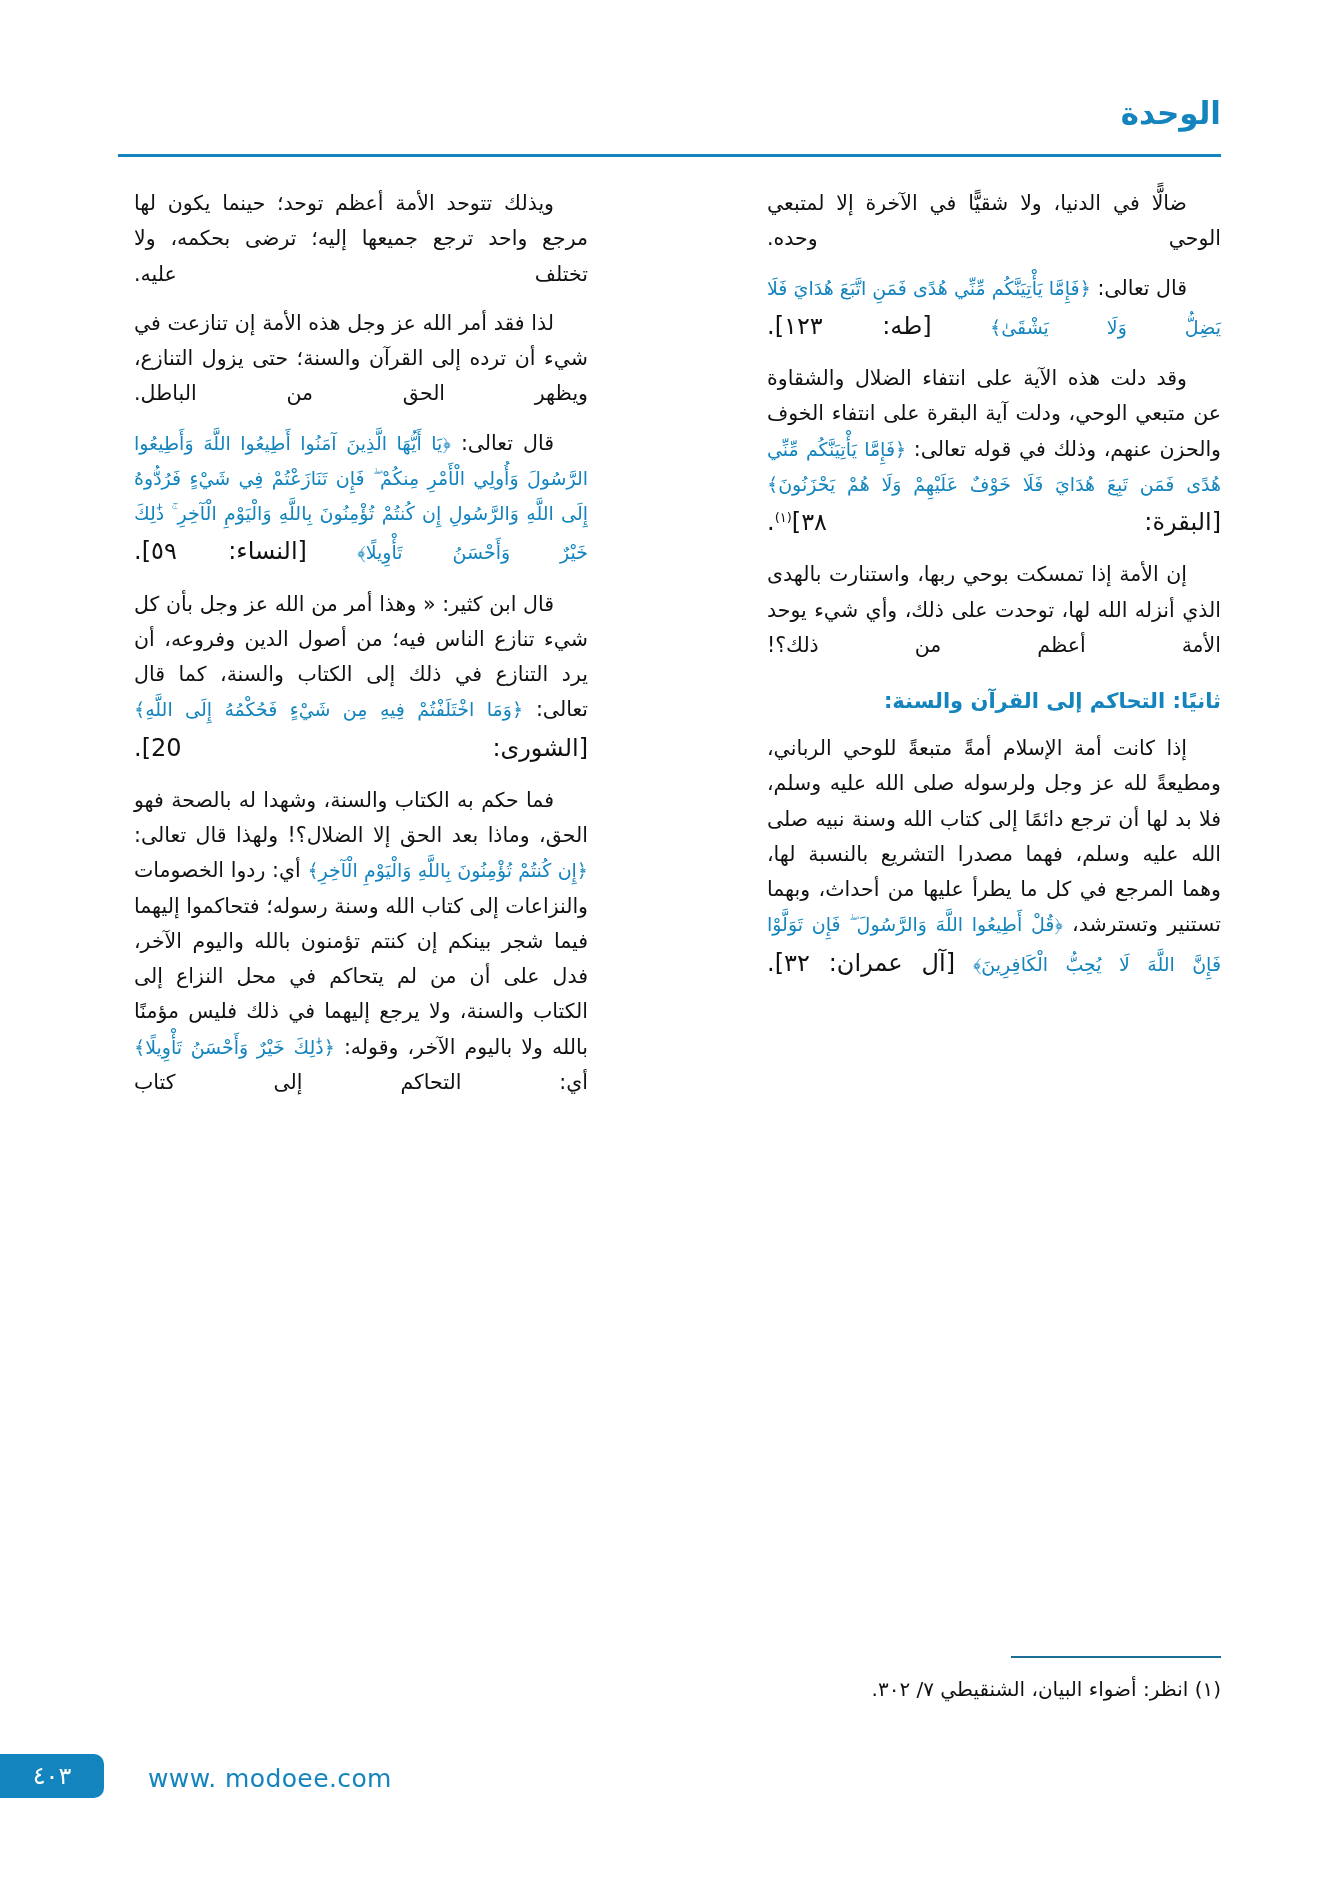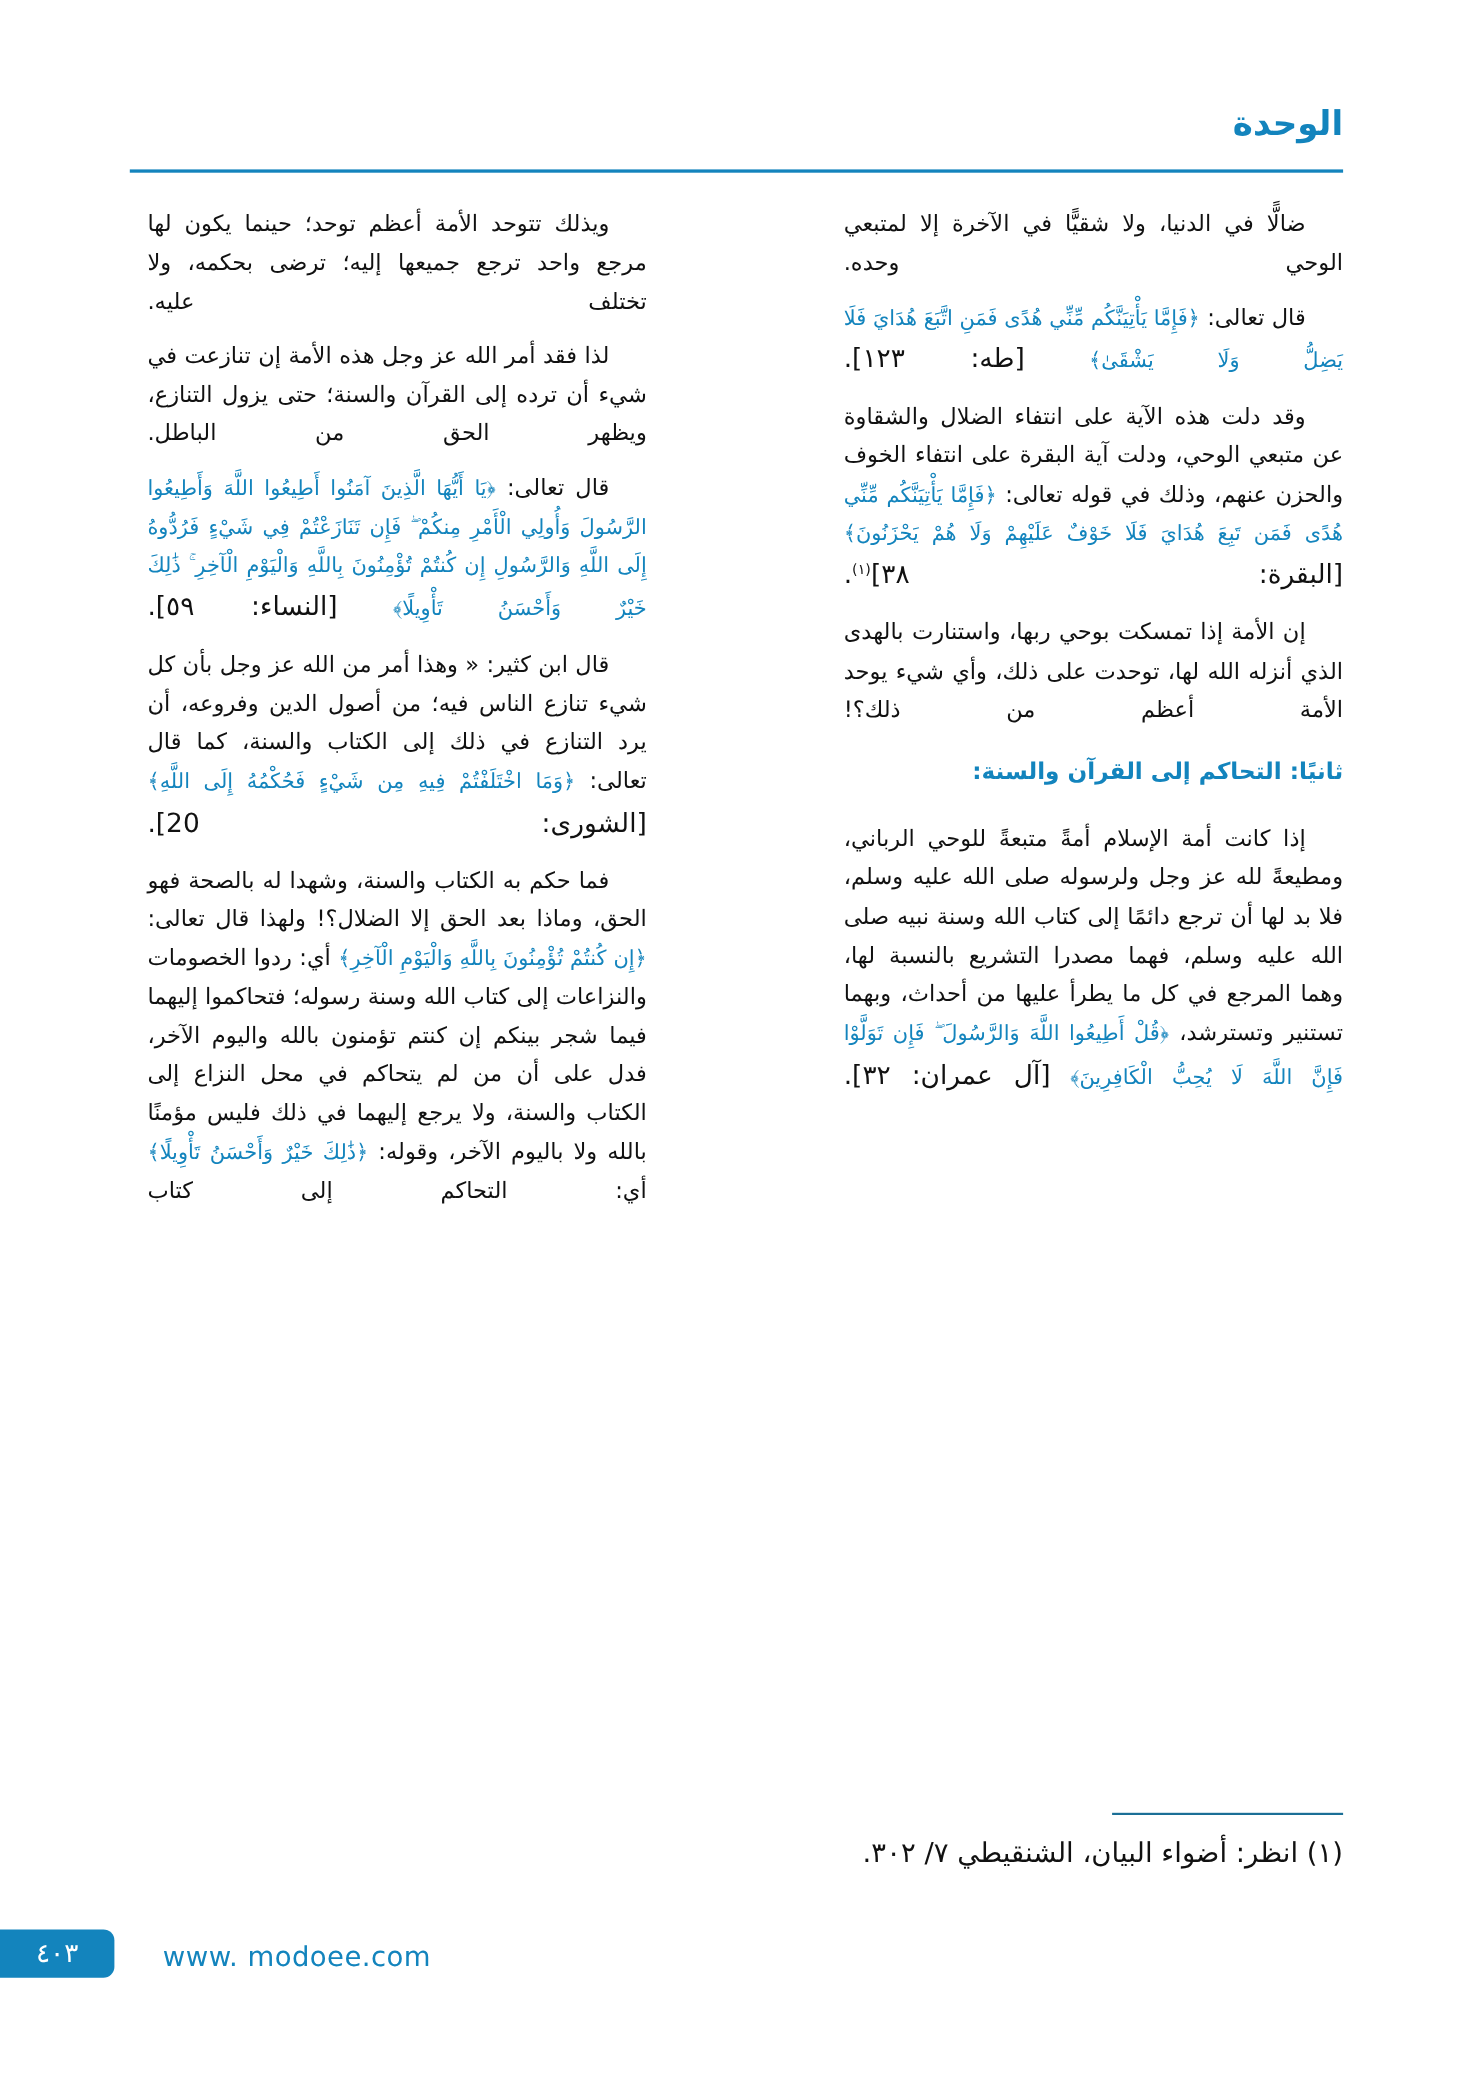--- a/index.html
+++ b/index.html
@@ -82,21 +82,21 @@
     color: #111111;
     font-size: 24px;
   }
   .sup {
     font-size: 13px;
     vertical-align: super;
     color: #111111;
   }
 
   h3.subhead {
-    margin: 26px 0 32px 0;
+    margin: 26px 0 18px 0;
     font-family: "DejaVu Sans", sans-serif;
     font-size: 21px;
     font-weight: bold;
     color: #1384bd;
     text-align: right;
   }
 
   
   .footnote-wrap {
     position: absolute;
@@ -105,21 +105,21 @@
     width: 470px;
   }
   .footnote-rule {
     width: 210px;
     height: 2px;
     background: #1b6f96;
     margin: 0 0 14px auto;
   }
   .footnote-text {
     font-family: "DejaVu Sans", sans-serif;
-    font-size: 25px;
+    font-size: 20px;
     color: #111111;
     text-align: right;
     line-height: 1.7;
   }
 
   
   .footer {
     position: absolute;
     left: 0;
     bottom: 78px;

